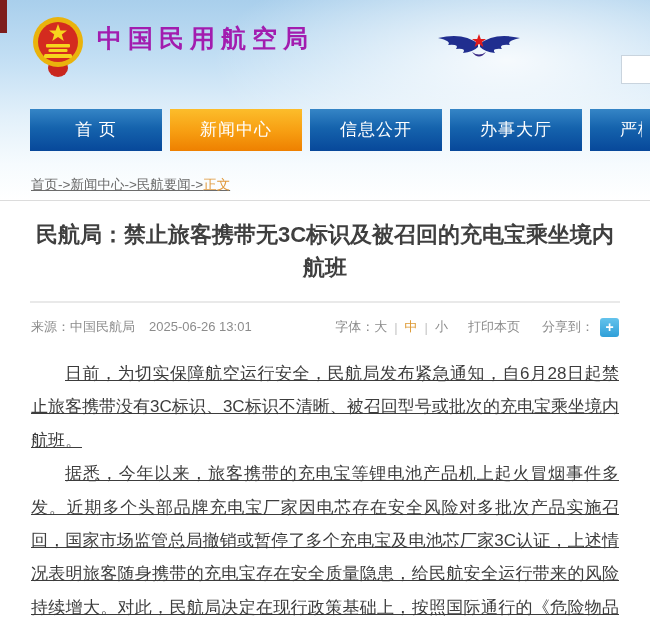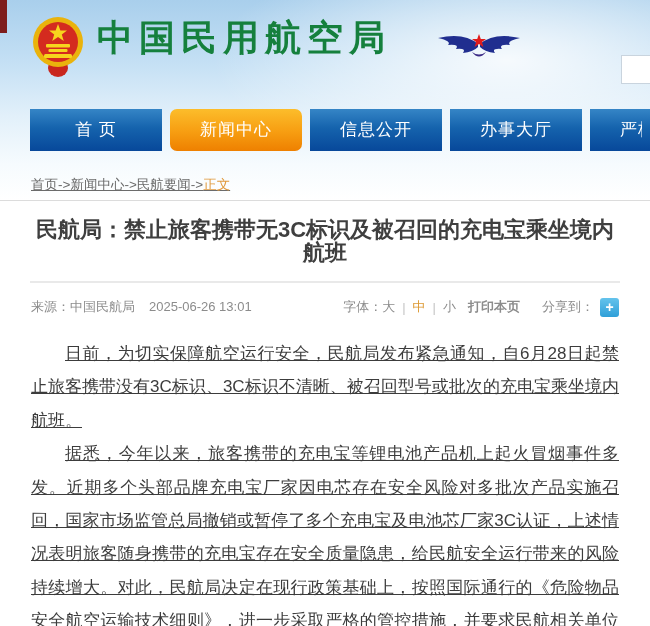--- a/index.html
+++ b/index.html
@@ -18,21 +18,21 @@
   }
   .red-sliver {
     position:absolute; top:0; left:0; width:7px; height:33px;
     background:#7e1d1c;
   }
   
   .header { position:absolute; top:0; left:0; width:650px; height:105px; }
   .emblem { position:absolute; left:33px; top:16px; width:50px; height:62px; }
   .site-titles { position:absolute; left:97px; top:22px; }
   .site-title-cn {
-    font-size:36px; font-weight:bold; color:#15803d; letter-spacing:6px;
+    font-size:25px; font-weight:bold; color:#a21caf; letter-spacing:6px;
     line-height:32px; white-space:nowrap;
   }
   .site-title-en {
     font-size:13px; font-weight:bold; color:#2e2e2e; letter-spacing:.2px;
     margin-top:3px; white-space:nowrap;
   }
   .wing-logo { position:absolute; left:436px; top:28px; width:86px; height:38px; }
   .search-box {
     position:absolute; left:621px; top:55px; width:40px; height:29px;
     background:#ffffff; border:1px solid #c9d4de;
@@ -40,54 +40,53 @@
   
   .nav { position:absolute; top:109px; left:30px; height:42px; white-space:nowrap; }
   .nav-btn {
     display:inline-block; width:132px; height:42px; margin-right:8px;
     text-align:center; line-height:42px; font-size:17px; color:#ffffff;
     letter-spacing:1px; cursor:pointer; text-decoration:none;
     background:linear-gradient(180deg,#3585c6 0%, #1563ad 45%, #07489a 100%);
   }
   .nav-btn.active {
     background:linear-gradient(180deg,#fcbd2b 0%, #f79d11 55%, #ee8000 100%);
-    border-radius:7px;
   }
   .nav-btn.partial {
     position:absolute; left:612px; width:38px; margin:0;
   }
   
   .breadcrumb {
     position:absolute; top:176px; left:31px; font-size:13.5px; color:#6b6b6b;text-decoration:underline;
   }
   .breadcrumb .current { color:#e09a3e; }
   
   .content {
     position:absolute; top:200px; left:0; width:650px; height:426px;
     background:#ffffff; border-top:1px solid #dcdcdc; overflow:hidden;
   }
   .article-title {
     width:592px; margin:0 auto; padding-top:17px;
     font-size:22px; font-weight:600; color:#3f3f3f;
-    text-align:center; line-height:23px;
+    text-align:center; line-height:33px;
   }
   .title-divider {
     margin:17px 30px 0 30px; height:2px; background:#e9e9e9;
   }
   .meta {
     margin:13px 31px 0 31px; height:22px;
     display:flex; justify-content:space-between; align-items:center;
     font-size:13px; color:#8c8c8c;
   }
   .meta-left span { margin-right:14px; }
   .meta-right { display:flex; align-items:center;justify-content:flex-end; }
   .meta-right .sep { margin:0 7px; color:#c4c4c4; }
   .meta-right a { color:#8c8c8c; text-decoration:none; cursor:pointer; }
   .meta-right a.fs-active { color:#dd9933; }
-  .print-link { margin-left:12px;font-weight:bold; }
+  .print-link { margin-left:20px; }
   .share-label { margin-left:22px; }
   .share-btn {
     display:inline-block; width:19px; height:19px; margin-left:6px;
     background:linear-gradient(180deg,#64c3ec 0%, #2f9fd8 100%);
     border-radius:3px; color:#ffffff !important; font-size:14px; font-weight:bold;
     text-align:center; line-height:18px; cursor:pointer;
   }
   .article-body {
     margin:19px 31px 0 31px;
     font-size:17px; line-height:33.4px; color:#3c3c3c;

